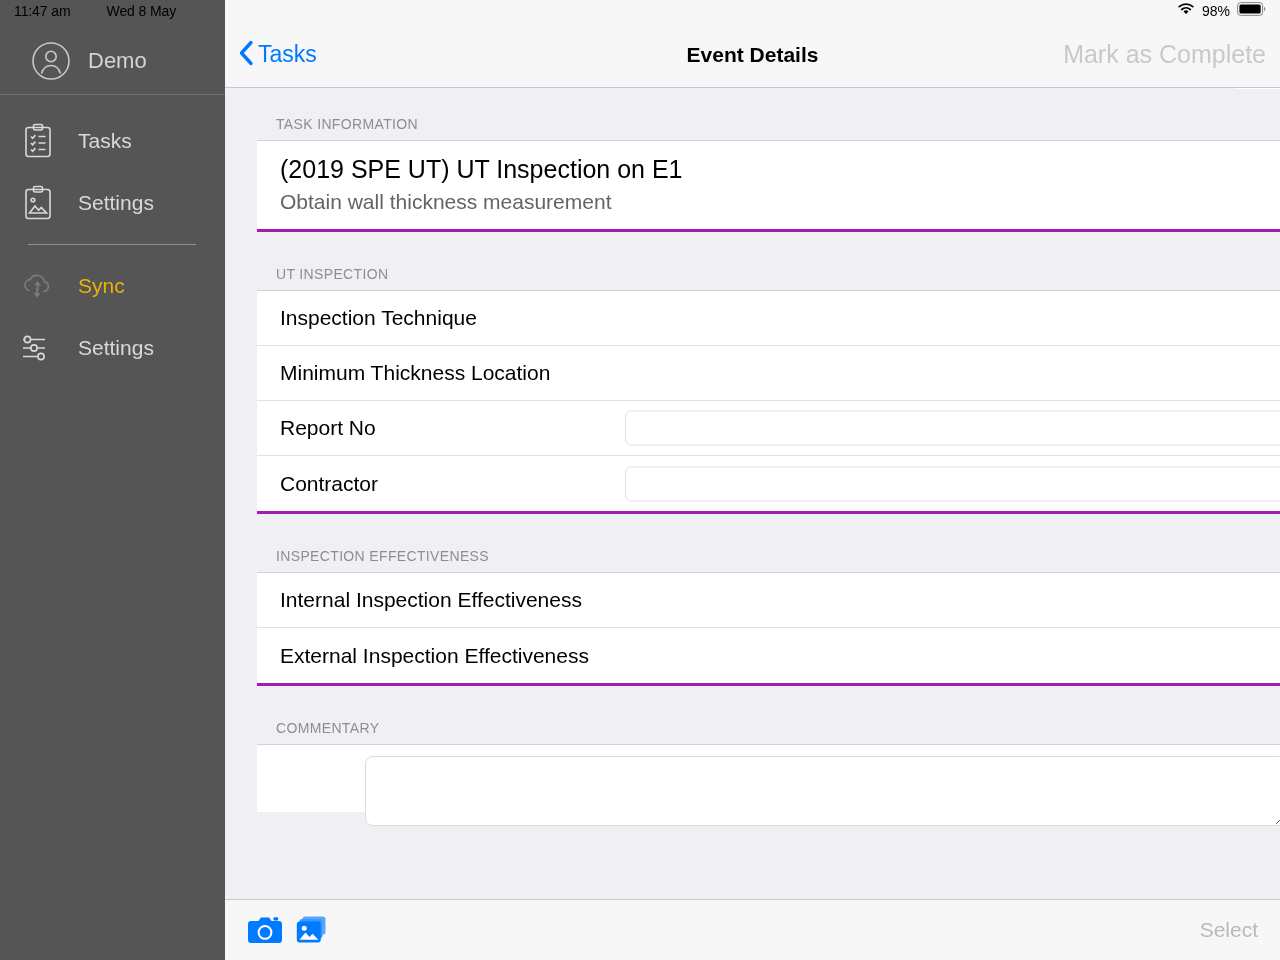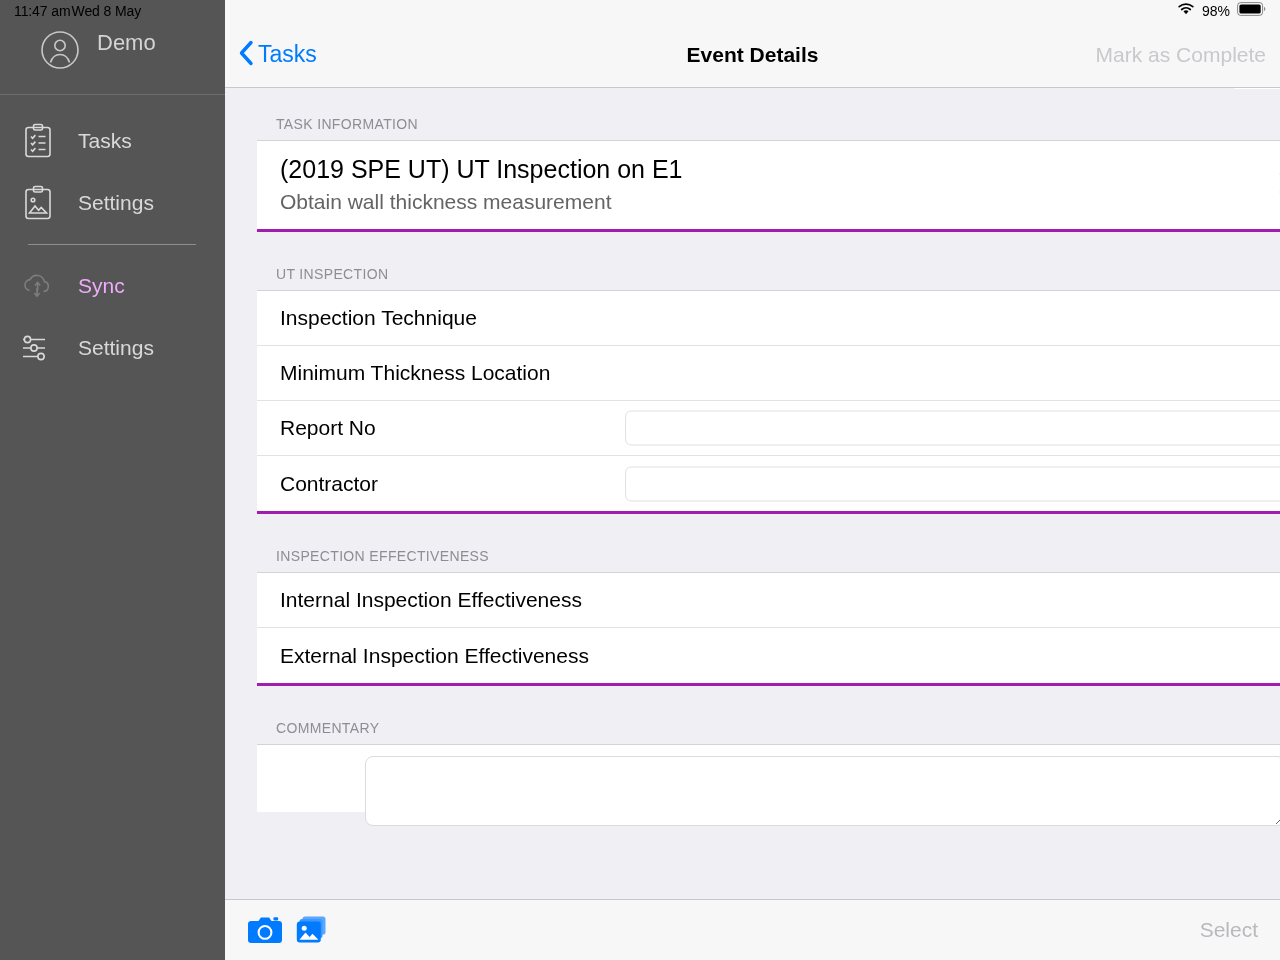--- a/index.html
+++ b/index.html
@@ -16,48 +16,48 @@
   .sidebar {
     position: absolute; left: 0; top: 0;
     width: 225px; height: 960px;
     background: #555555;
   }
   .status-bar {
     position: absolute; left: 0; top: 0;
     width: 225px; height: 22px;
     display: flex; align-items: center;
     padding-left: 14px;
-    gap: 1px;
+    gap: 36px;
   }
   .status-time, .status-date {
     color: #000000; font-size: 14px; font-weight: 400;
     letter-spacing: -0.1px;
   }
   .account-row {
-    position: absolute; left: 17px; top: 30px;
+    position: absolute; left: 8px; top: 30px;
     width: 225px; height: 62px;
-    display: flex; align-items: flex-start;
+    display: flex; align-items: center;
     padding-left: 23px; gap: 17px;
   }
   .avatar-icon { width: 40px; height: 40px; display:block; }
   .account-name {
     color: #d4d4d4; font-size: 22px; font-weight: 400;
   }
   .sidebar-sep {
     position: absolute; left: 0; top: 94px;
     width: 225px; height: 1px; background: #6d6d6d;
   }
   .nav-list { position: absolute; left: 0; top: 110px; width: 225px; }
   .nav-item {
     height: 62px; display: flex; align-items: center;
     padding-left: 20px; gap: 22px; cursor: pointer;
   }
   .nav-icon { width: 36px; height: 38px; display:flex; align-items:center; justify-content:center; }
   .nav-label { font-size: 21px; color: #d9d9d9; font-weight: 400; }
-  .nav-item.disabled .nav-label { color: #f0abfc; text-align: right; }
+  .nav-item.disabled .nav-label { color: #eab308; text-align: right; }
   .nav-divider {
     margin: 10px 0 10px 28px; width: 168px; height: 1px;
     background: #8e8e8e;
   }
 
   
   .content {
     position: absolute; left: 225px; top: 0;
     width: 1009px; height: 960px;
     background: #efeff4;
@@ -81,21 +81,21 @@
     margin-left: 14px; cursor: pointer;
   }
   .nav-back-label { color: #007aff; font-size: 23px; }
   .nav-title {
     position: absolute; left: 0; right: 0; text-align: center;
     font-size: 21px; font-weight: 700; color: #000000;
     pointer-events: none;
   }
   .nav-action {
     margin-left: auto; margin-right: 14px;
-    font-size: 21px; color: #c9c9cd;
+    font-size: 25px; color: #c9c9cd;
   }
 
   .scroll-area {
     position: absolute; left: 0; top: 89px;
     width: 1055px; height: 871px;
     overflow: hidden;
     background: #efeff4;
     margin-left: 32px;
   }
   .section-header {

